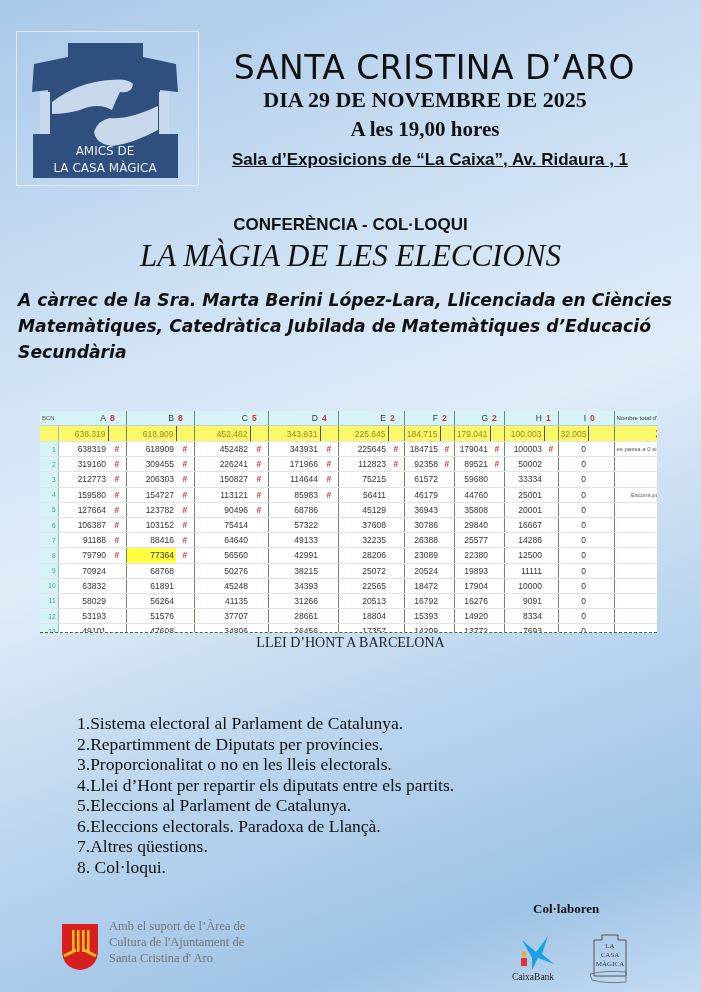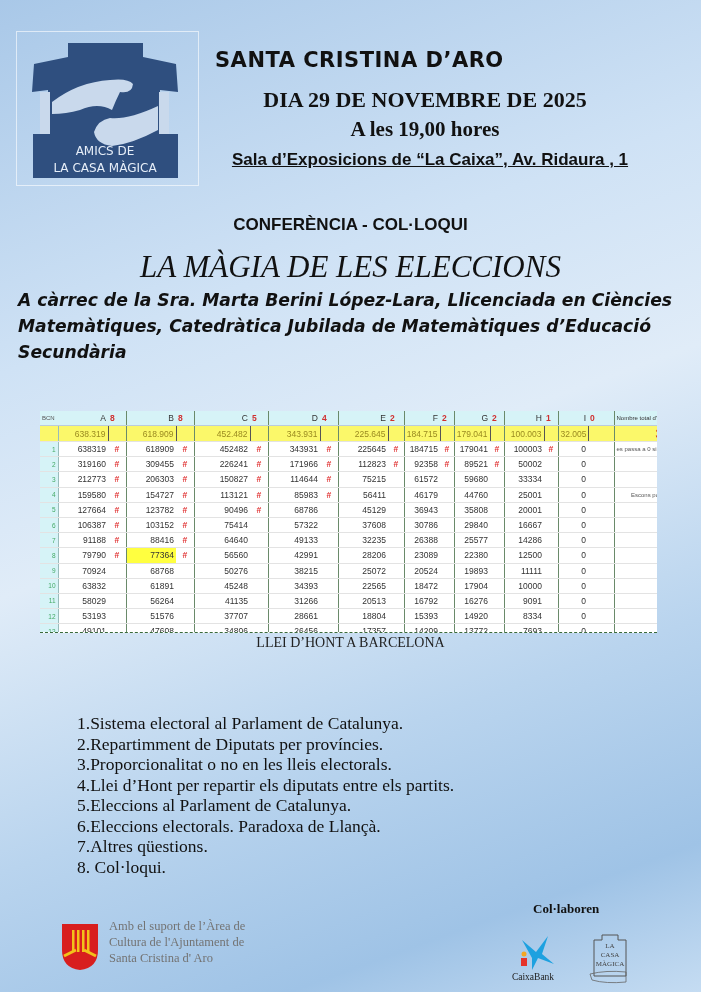--- a/index.html
+++ b/index.html
@@ -8,32 +8,32 @@
     background: linear-gradient(160deg, #a9c8e8 0%, #cfe2f5 30%, #e0ecf8 48%, #b9d4ee 70%, #9fc3e6 88%, #c5dcf2 100%);
     font-family: "Liberation Serif", serif;
     color: #111;
   }
   .abs { position: absolute; }
 
   
   .logo-frame { left: 16px; top: 31px; width: 181px; height: 153px; border: 1px solid rgba(255,255,255,0.6); }
   .logo-svg { left: 28px; top: 40px; width: 155px; height: 142px; }
 
-  .header-title { left: 215px; top: 48px; width: 420px; text-align: left;
-    font-family: "DejaVu Sans", sans-serif; font-weight: bold; font-size: 21px; letter-spacing: 0.5px; }
+  .header-title { left: 215px; top: 48px; width: 420px; text-align: right;
+    font-family: "DejaVu Sans", sans-serif; font-weight: normal; font-size: 33px; letter-spacing: 0.5px; }
   .header-date { left: 215px; top: 87px; width: 420px; text-align: center;
     font-family: "Liberation Serif", serif; font-weight: bold; font-size: 22px; }
   .header-time { left: 215px; top: 117px; width: 420px; text-align: center;
     font-family: "Liberation Serif", serif; font-weight: bold; font-size: 21px; }
   .header-venue { left: 195px; top: 150px; width: 470px; text-align: center;
     font-family: "Liberation Sans", sans-serif; font-weight: bold; font-size: 17px; text-decoration: underline; }
 
   .conf-type { left: 0; top: 215px; width: 701px; text-align: center;
     font-family: "Liberation Sans", sans-serif; font-weight: bold; font-size: 17px; }
-  .conf-title { left: 0; top: 249px; width: 701px; text-align: center;
+  .conf-title { left: 0; top: 238px; width: 701px; text-align: center;
     font-family: "Liberation Serif", serif; font-style: italic; font-size: 31px; }
   .speaker { left: 18px; top: 287px; width: 665px; 
     font-family: "DejaVu Sans", sans-serif; font-style: italic; font-weight: bold; font-size: 17.2px; line-height: 26px; }
 
   
   .sheet { left: 40px; top: 411px; width: 617px; height: 221px; background: #fff;
     font-family: "Liberation Sans", sans-serif; font-size: 8.5px; color: #333; overflow: hidden;
     border-bottom: 1px dashed #3a6a3a; }
   .sheet table { border-collapse: collapse; table-layout: fixed; width: 617px; }
   .sheet td { height: 14.2px; padding: 0 2px; border-bottom: 1px solid #e3e3e3; white-space: nowrap; overflow: hidden; }

